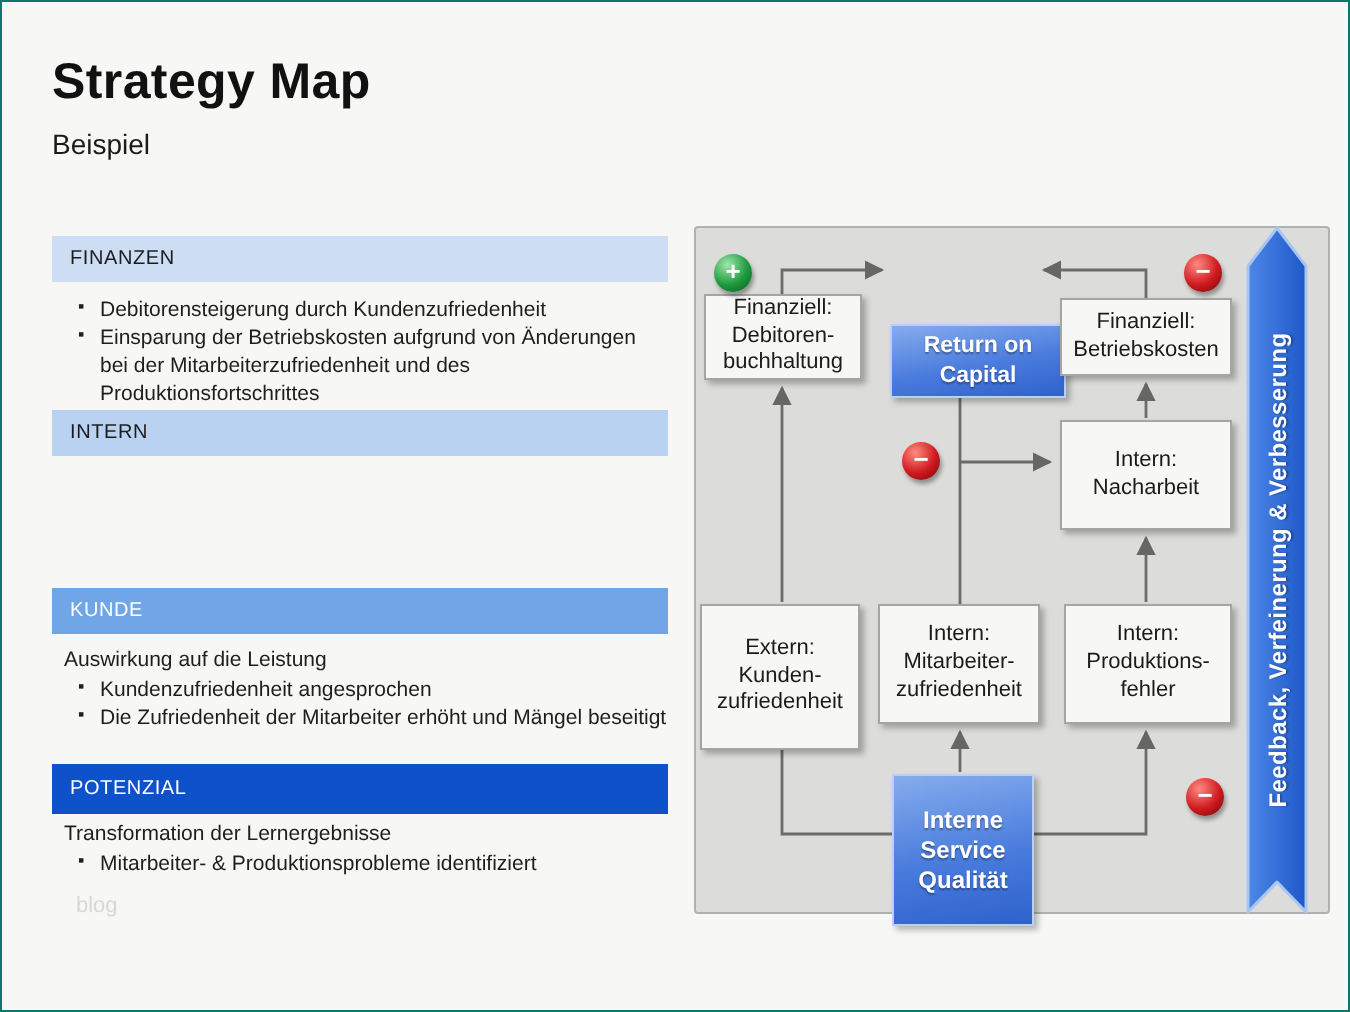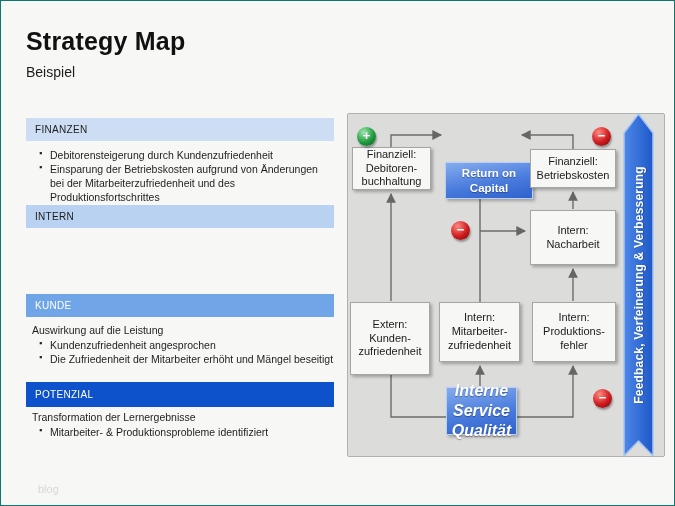--- a/index.html
+++ b/index.html
@@ -20,41 +20,41 @@
 
   .sec-body{position:absolute;left:31px;width:302px;font-size:10.5px;line-height:1.33;color:#1e1e1e;}
   .body-finanzen{top:148px;}
   .body-intern{top:236px;}
   .body-kunde{top:323px;}
   .body-potenzial{top:410px;}
   .lead{margin:0 0 1px 0;}
   .bullet{position:relative;padding-left:18px;margin:0;}
   .bullet::before{content:"▪";position:absolute;left:7px;top:-1px;font-size:9px;color:#1e1e1e;}
 
-  .watermark{position:absolute;left:37px;top:446px;font-size:11px;color:#d8d8d5;margin-top:36px;}
+  .watermark{position:absolute;left:37px;top:446px;font-size:11px;color:#d8d8d5;}
 
   
   .panel{position:absolute;left:346px;top:112px;width:316px;height:342px;background:#dcdcda;
     border:1px solid #b1b1af;border-radius:2px;box-sizing:content-box;}
   .panel svg.wires{position:absolute;left:0;top:0;}
 
   .node{position:absolute;display:flex;align-items:center;justify-content:center;text-align:center;
     background:#f7f7f6;border:1px solid #a5a5a3;box-shadow:2px 2px 3px rgba(0,0,0,.28);
     font-size:11px;line-height:1.25;color:#1b1b1b;white-space:pre-line;box-sizing:border-box;z-index:2;}
   .node.blue{background:linear-gradient(170deg,#85aced 0%,#4a7cdd 55%,#2e61cd 100%);
     border:1px solid #b9d0f4;color:#fff;font-weight:bold;text-shadow:0 1px 1px rgba(0,0,0,.35);}
 
   .n-roc{left:97px;top:7px;width:88px;height:37px;font-size:11.5px;margin-top:41px;}
   .n-deb{left:4px;top:33px;width:79px;height:43px;}
   .n-betr{left:182px;top:35px;width:86px;height:39px;}
   .n-nach{left:182px;top:96px;width:86px;height:55px;}
   .n-ext{left:2px;top:188px;width:80px;height:73px;}
   .n-mit{left:91px;top:188px;width:81px;height:60px;}
   .n-prod{left:184px;top:188px;width:84px;height:60px;}
-  .n-isq{left:98px;top:273px;width:71px;height:48px;font-size:16px;font-style:italic;}
+  .n-isq{left:98px;top:273px;width:71px;height:76px;font-size:12px;}
 
   
   .sphere{position:absolute;width:19px;height:19px;border-radius:50%;z-index:3;
     display:flex;align-items:center;justify-content:center;color:#fff;font-weight:bold;font-size:13px;
     line-height:1;box-shadow:1px 2px 2px rgba(0,0,0,.35);}
   .sphere.green{background:radial-gradient(circle at 35% 28%,#9fe6ad,#1d9a3e 55%,#0b5a22 100%);}
   .sphere.red{background:radial-gradient(circle at 35% 28%,#ff8a80,#cf1a1f 55%,#6e0606 100%);}
   .sp-1{left:9px;top:13px;}
   .sp-2{left:244px;top:13px;}
   .sp-3{left:103px;top:107px;}

